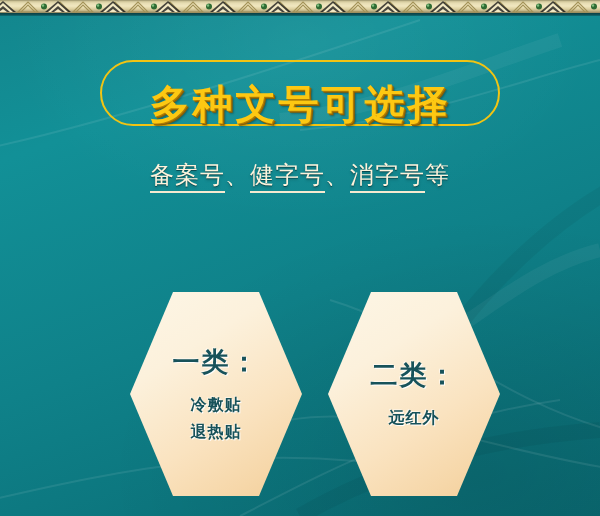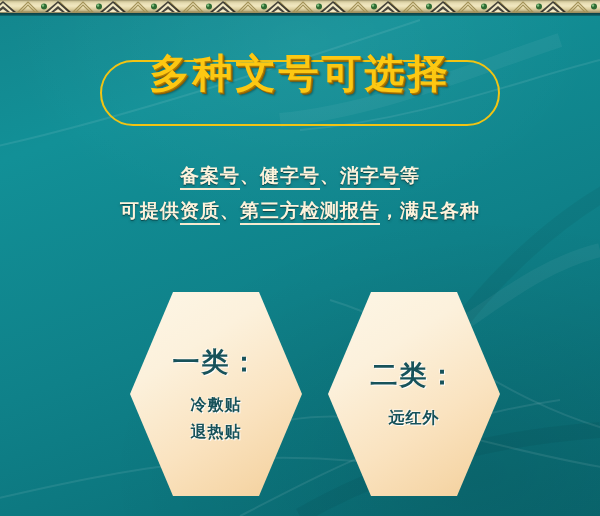--- a/index.html
+++ b/index.html
@@ -73,21 +73,21 @@
     width: 400px;
     height: 66px;
     border: 2px solid #f2c413;
     border-radius: 34px;
     box-sizing: border-box;
     z-index: 6;
   }
   .title-text {
     position: absolute;
     left: 100px;
-    top: 45px;
+    top: 76px;
     width: 400px;
     height: 56px;
     display: flex;
     align-items: center;
     justify-content: center;
     font-family: "DejaVu Sans", "Liberation Sans", sans-serif;
     font-weight: bold;
     font-size: 40px;
     letter-spacing: 3px;
     color: #fdc812;
@@ -103,22 +103,22 @@
   .body-block {
     position: absolute;
     left: 0;
     top: 158px;
     width: 600px;
     text-align: center;
     z-index: 6;
   }
   .body-line {
     font-family: "DejaVu Serif", "Liberation Serif", serif;
-    font-weight: bold;
-    font-size: 19px;
+    font-weight: normal;
+    font-size: 24px;
     line-height: 35px;
     color: #fdf3dc;
     letter-spacing: 1px;
     text-shadow:
       0 1px 0 rgba(0,0,0,0.38),
       0 2px 3px rgba(0,0,0,0.22);
     white-space: nowrap;
   }
   .u {
     border-bottom: 2px solid #f6ead0;
@@ -224,21 +224,20 @@
       </svg>
     </div>
     <div class="band-underline"></div>
   </div>
 
   <div class="title-pill"></div>
   <div class="title-text">多种文号可选择</div>
 
   <div class="body-block">
     <div class="body-line" id="body-line-0"><span class="u">备案号</span><span>、</span><span class="u">健字号</span><span>、</span><span class="u">消字号</span><span>等</span></div>
-    <div class="body-line" id="body-line-1"><span>可提供</span><span class="u">资质</span><span>、</span><span class="u">第三方检测报告</span><span>，满足各种</span></div>
   </div>
 
   <div class="hex" id="hex-1">
     <div class="hex-title">一类：</div>
     <div class="hex-line">冷敷贴</div>
     <div class="hex-line">退热贴</div>
   </div>
 
   <div class="hex" id="hex-2">
     <div class="hex-title">二类：</div>

